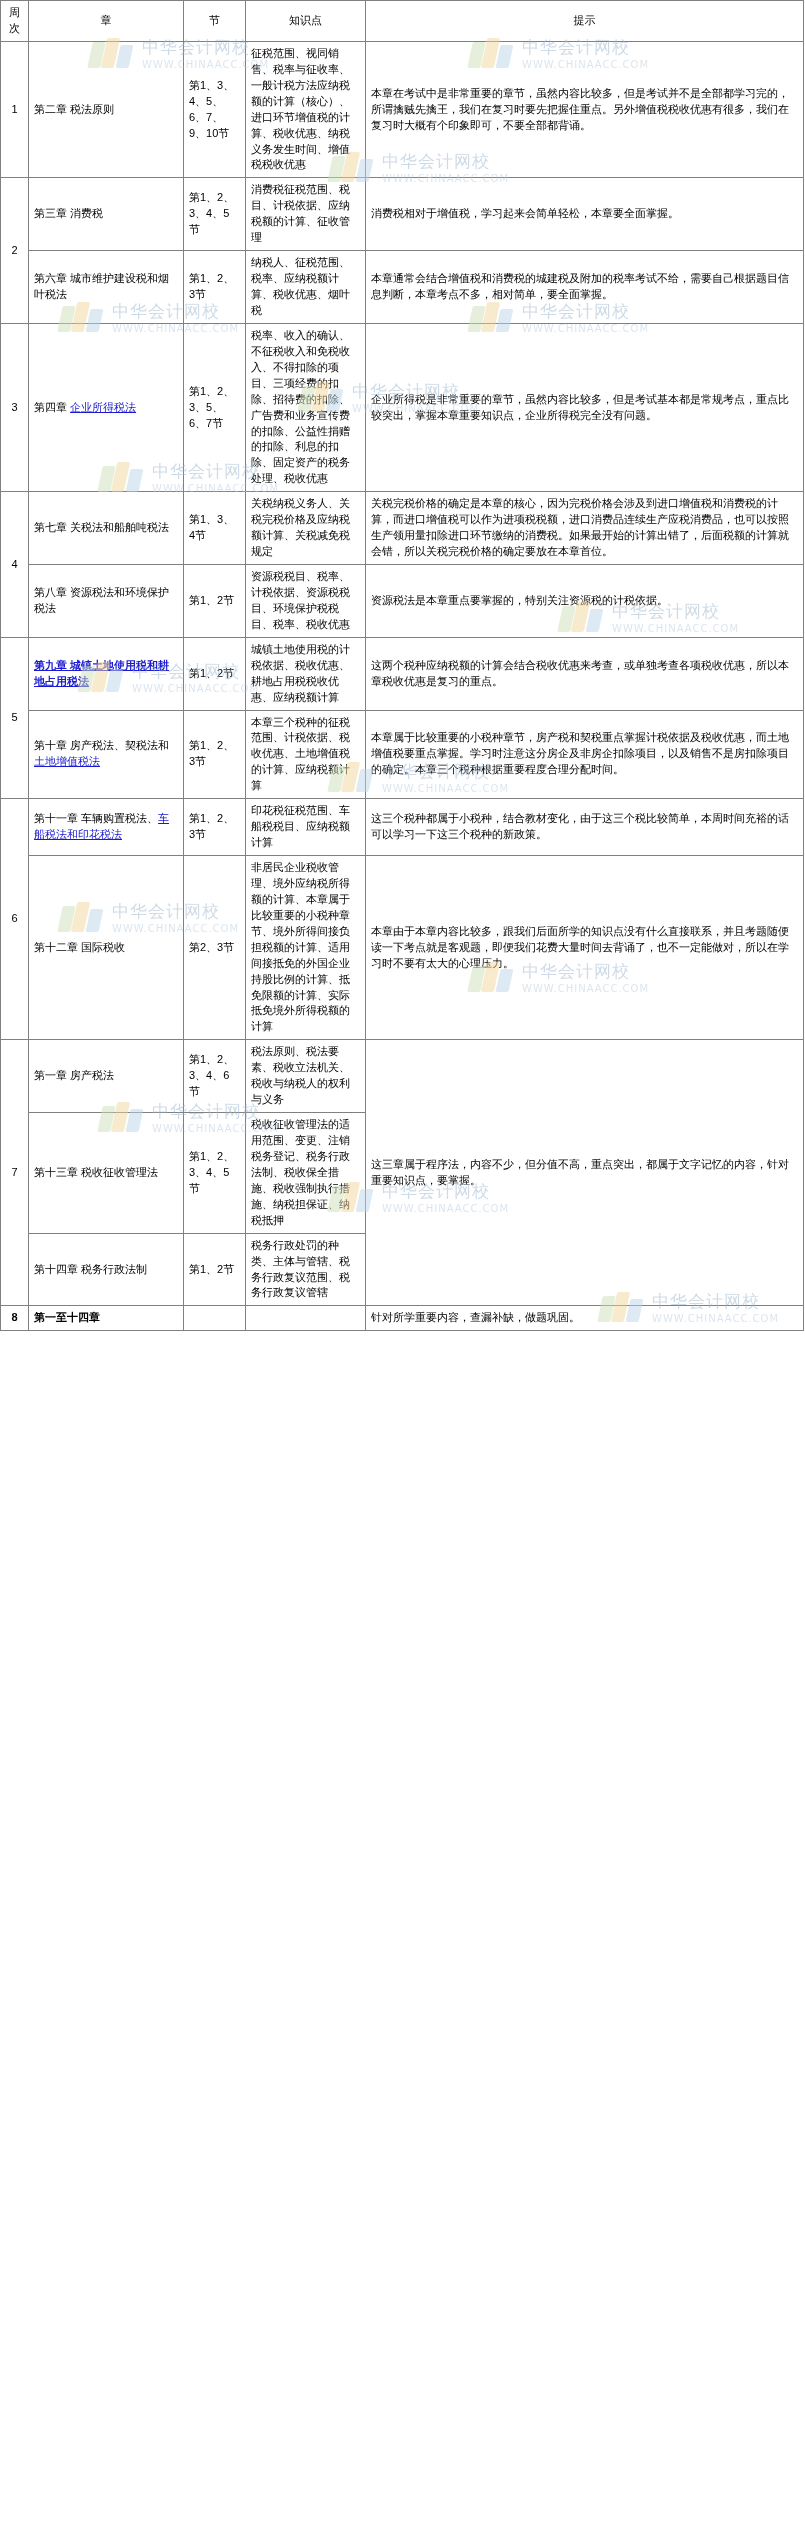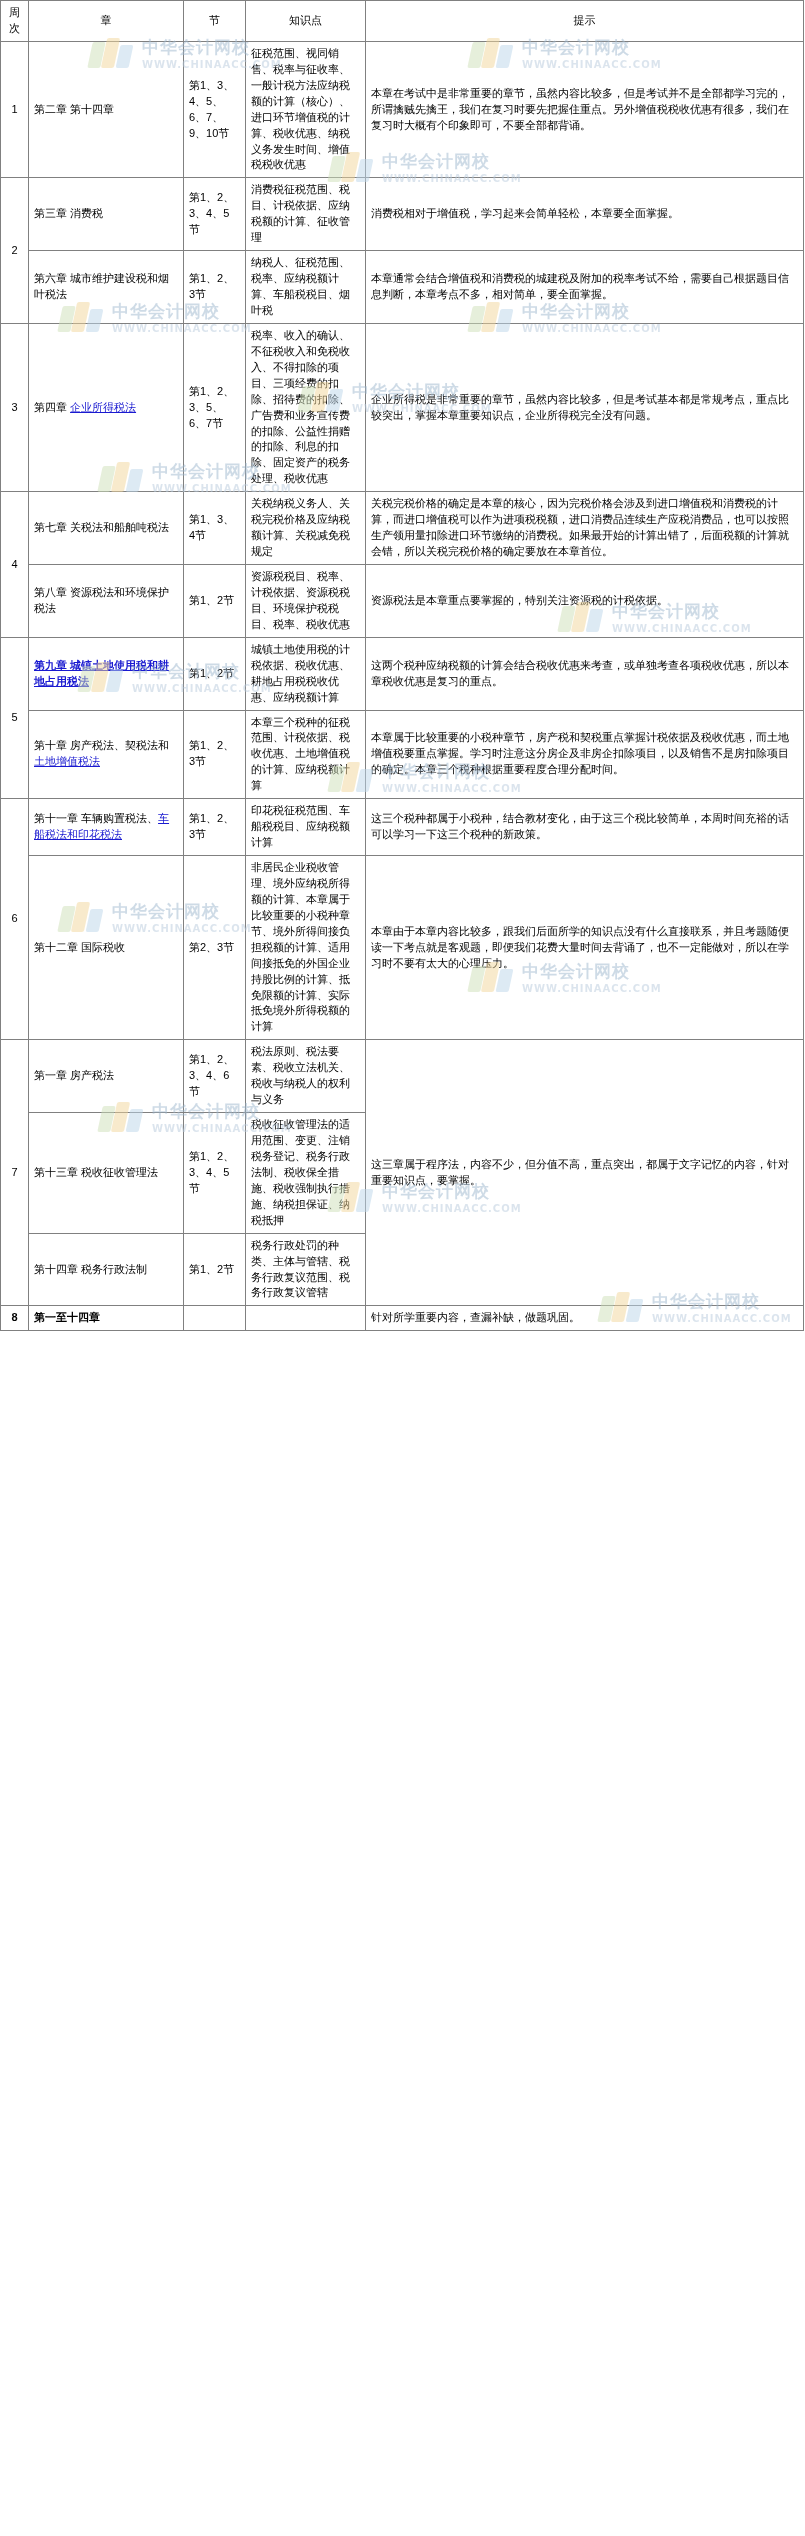--- a/index.html
+++ b/index.html
@@ -54,21 +54,20 @@
     border-top:none;
     width:795px;
   }
 
   
   .wm{
     position:absolute;
     pointer-events:none;
     opacity:.5;
     user-select:none;
-    font-weight:bold;
   }
   .wm-text{
     font-size:17px;
     color:#9fb8cf;
     font-family:"DejaVu Sans",sans-serif;
     white-space:nowrap;
     letter-spacing:1px;
   }
   .wm-sub{
     font-size:10px;
@@ -459,37 +458,37 @@
         <th>章</th>
         <th>节</th>
         <th>知识点</th>
         <th>提示</th>
       </tr>
     </thead>
     <tbody>
 
       <tr>
         <td class="week">1</td>
-        <td class="chapter">第二章 第十四章</td>
+        <td class="chapter">第二章 税法原则</td>
         <td class="section">第1、3、4、5、6、7、9、10节</td>
         <td class="points">征税范围、视同销售、税率与征收率、一般计税方法应纳税额的计算（核心）、进口环节增值税的计算、税收优惠、纳税义务发生时间、增值税税收优惠</td>
         <td class="tips">本章在考试中是非常重要的章节，虽然内容比较多，但是考试并不是全部都学习完的，所谓擒贼先擒王，我们在复习时要先把握住重点。另外增值税税收优惠有很多，我们在复习时大概有个印象即可，不要全部都背诵。</td>
       </tr>
 
       <tr>
         <td class="week" rowspan="2">2</td>
         <td class="chapter">第三章 消费税</td>
         <td class="section">第1、2、3、4、5节</td>
         <td class="points">消费税征税范围、税目、计税依据、应纳税额的计算、征收管理</td>
         <td class="tips">消费税相对于增值税，学习起来会简单轻松，本章要全面掌握。</td>
       </tr>
       <tr>
         <td class="chapter">第六章 城市维护建设税和烟叶税法</td>
         <td class="section">第1、2、3节</td>
-        <td class="points">纳税人、征税范围、税率、应纳税额计算、车船税税目、烟叶税</td>
+        <td class="points">纳税人、征税范围、税率、应纳税额计算、税收优惠、烟叶税</td>
         <td class="tips">本章通常会结合增值税和消费税的城建税及附加的税率考试不给，需要自己根据题目信息判断，本章考点不多，相对简单，要全面掌握。</td>
       </tr>
 
       <tr>
         <td class="week">3</td>
         <td class="chapter">第四章 <a class="u-blue" href="#">企业所得税法</a></td>
         <td class="section">第1、2、3、5、6、7节</td>
         <td class="points">税率、收入的确认、不征税收入和免税收入、不得扣除的项目、三项经费的扣除、招待费的扣除、广告费和业务宣传费的扣除、公益性捐赠的扣除、利息的扣除、固定资产的税务处理、税收优惠</td>
         <td class="tips">企业所得税是非常重要的章节，虽然内容比较多，但是考试基本都是常规考点，重点比较突出，掌握本章重要知识点，企业所得税完全没有问题。</td>
       </tr>

